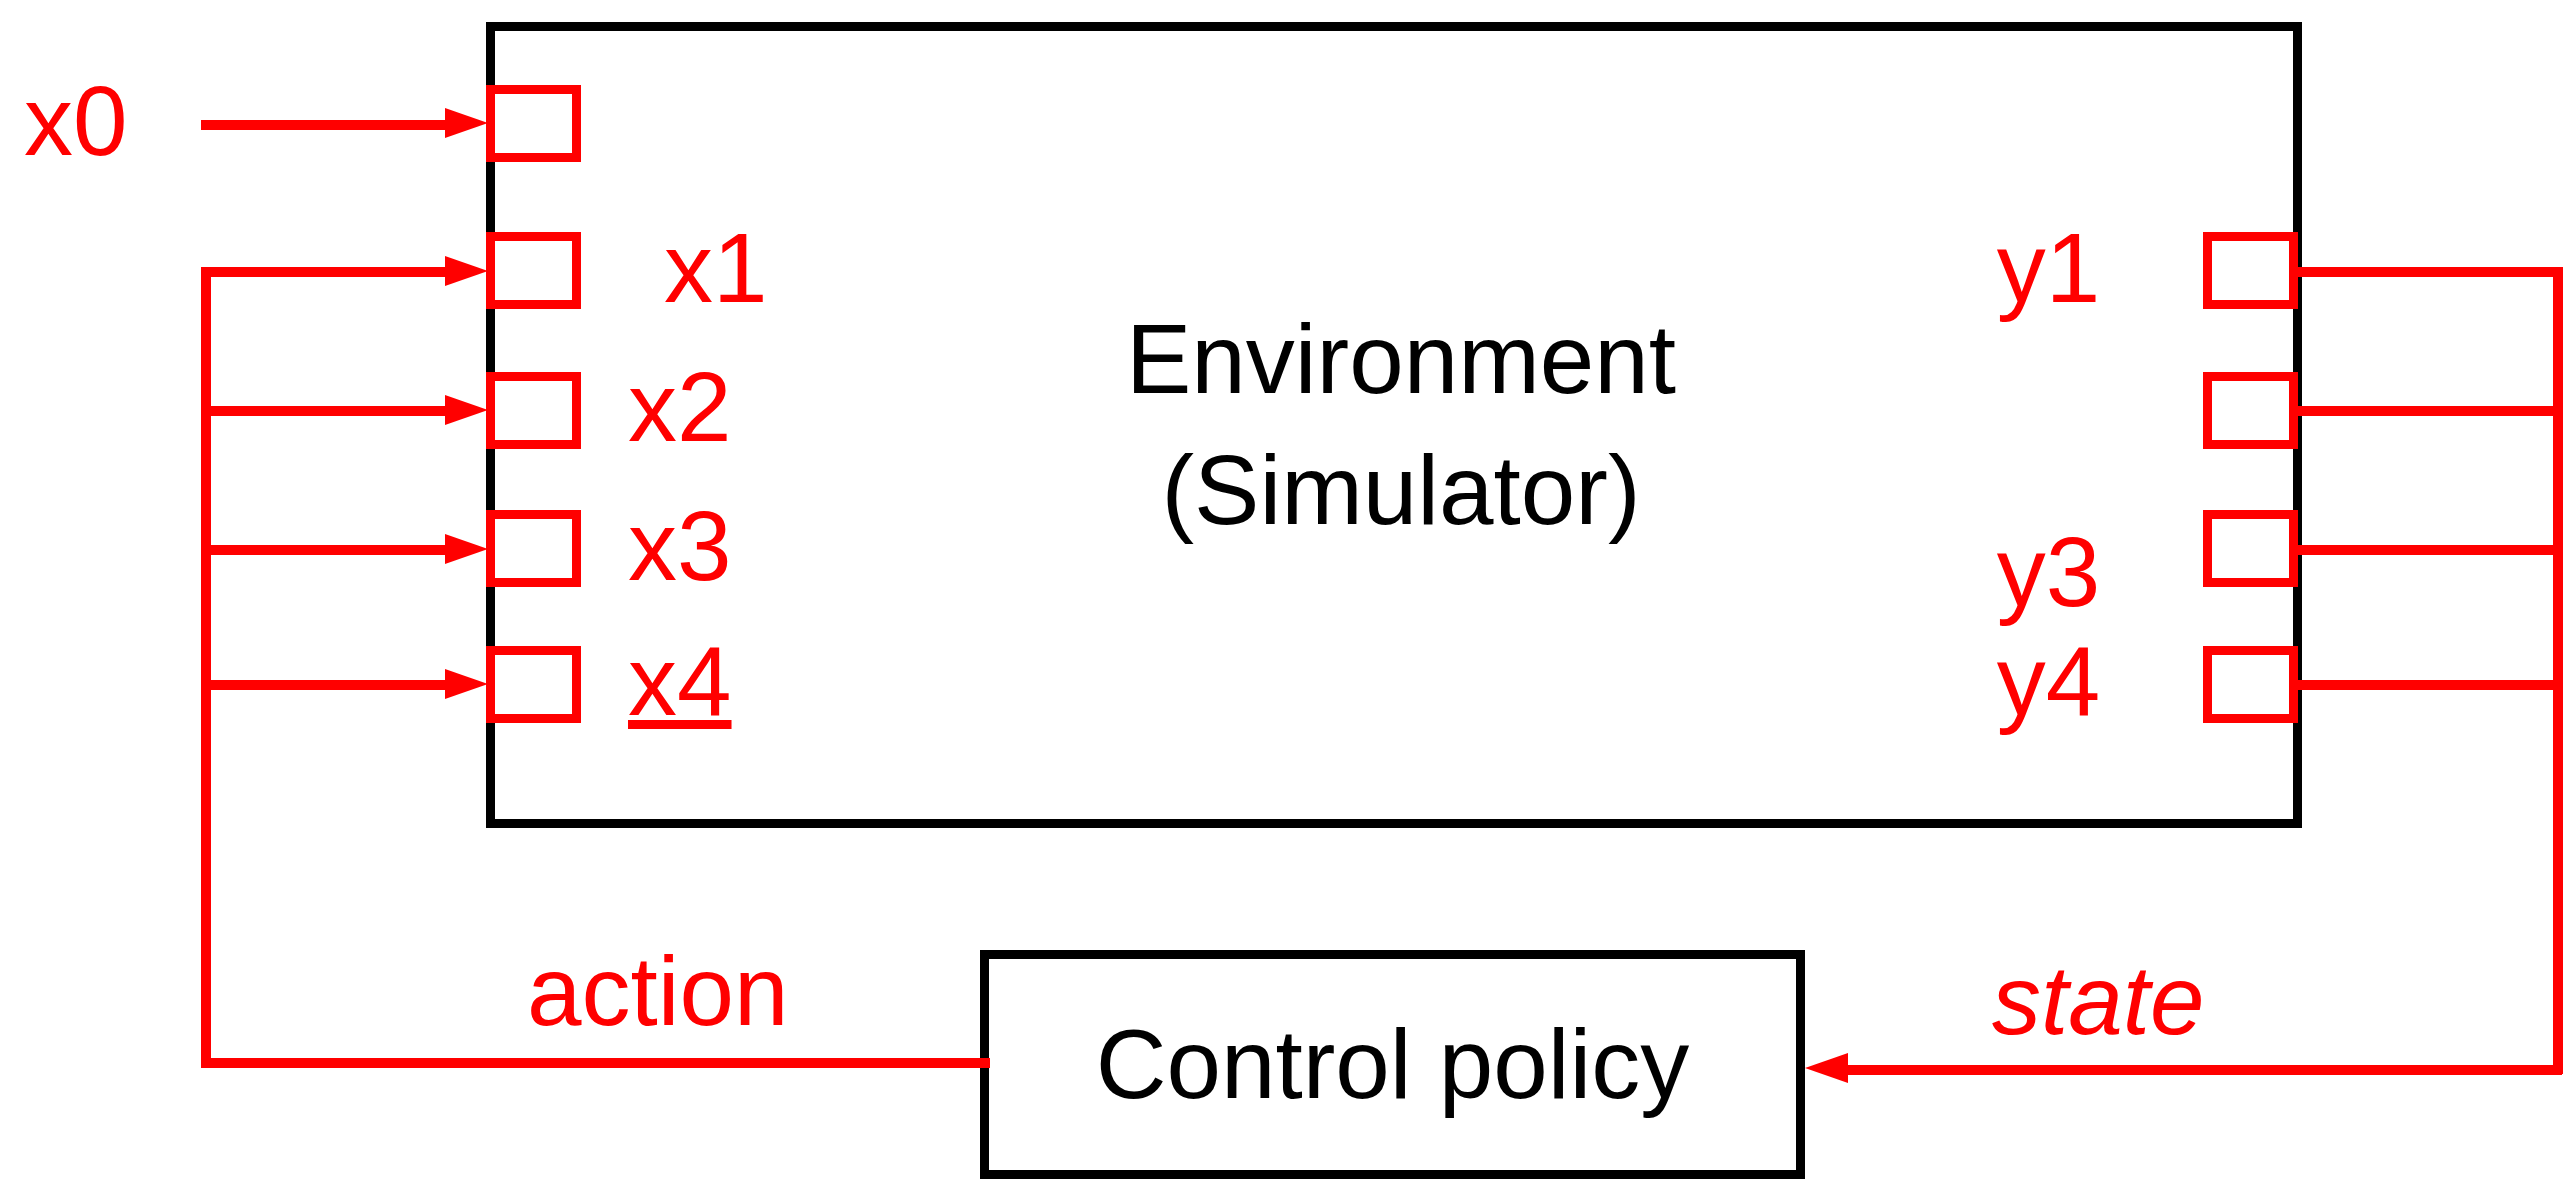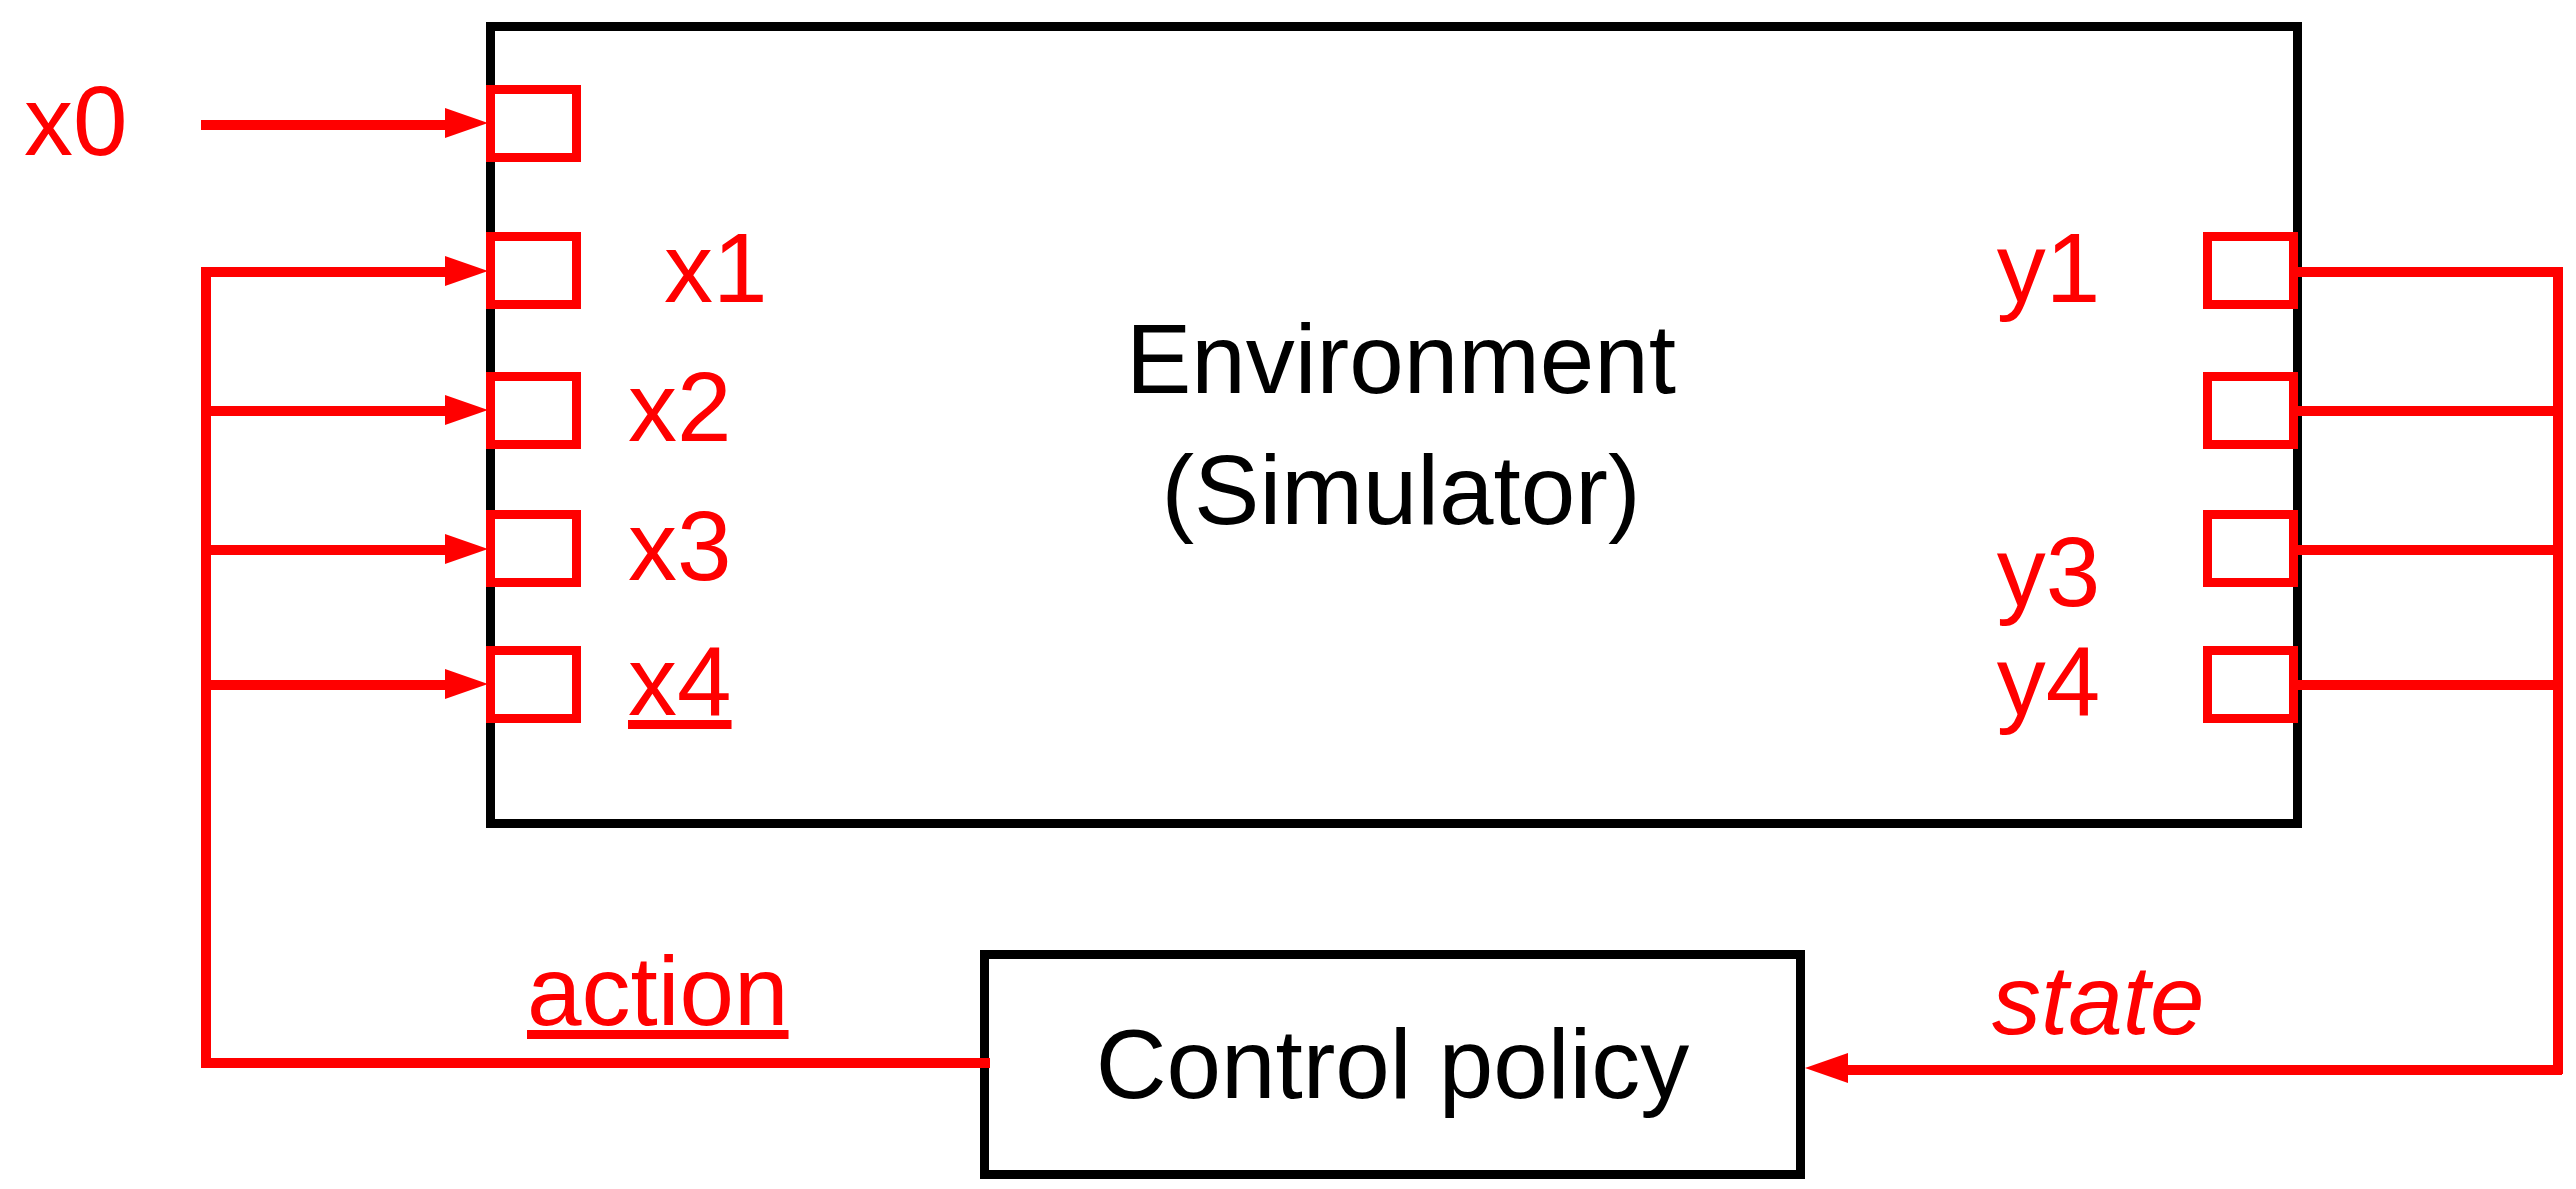--- a/index.html
+++ b/index.html
@@ -123,17 +123,17 @@
 
   <div class="lbl" style="left:628px;top:230px;margin-left:36px;">x1</div>
   <div class="lbl" style="left:628px;top:369px;">x2</div>
   <div class="lbl" style="left:628px;top:508px;">x3</div>
   <div class="lbl" style="left:628px;top:643px;text-decoration:underline;">x4</div>
 
   <div class="lbl lbl-right" style="left:1941px;top:230px;">y1</div>
   <div class="lbl lbl-right" style="left:1941px;top:534px;">y3</div>
   <div class="lbl lbl-right" style="left:1941px;top:643px;">y4</div>
 
-  <div class="lbl" style="left:527px;top:953px;text-decoration:underline;">action</div>
+  <div class="lbl" style="left:527px;top:953px;">action</div>
   <div class="lbl" style="left:1992px;top:962px;font-style:italic;">state</div>
 
 </div>
 
 
 </body></html>

